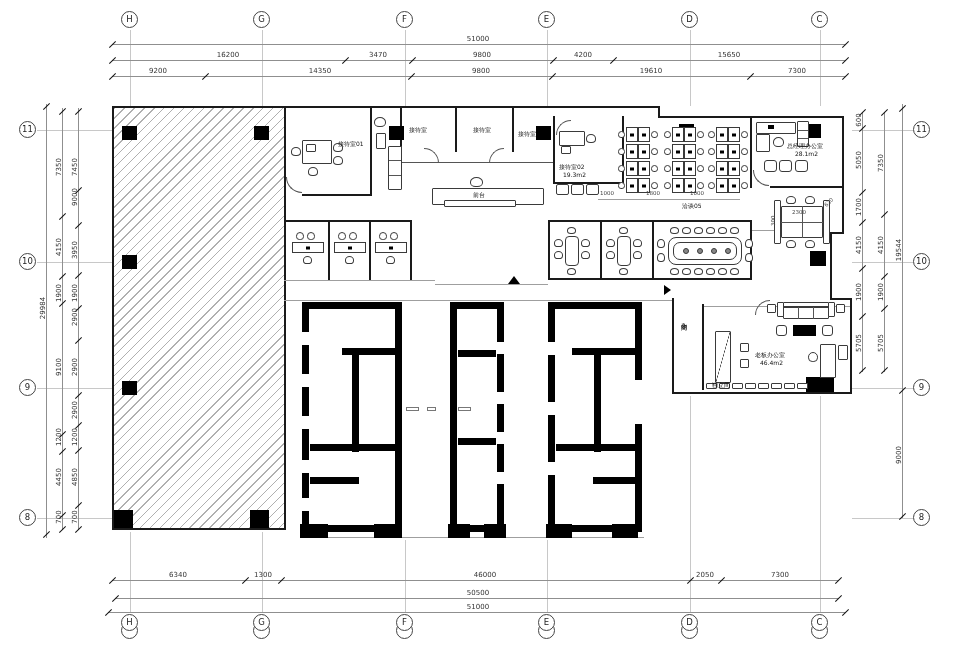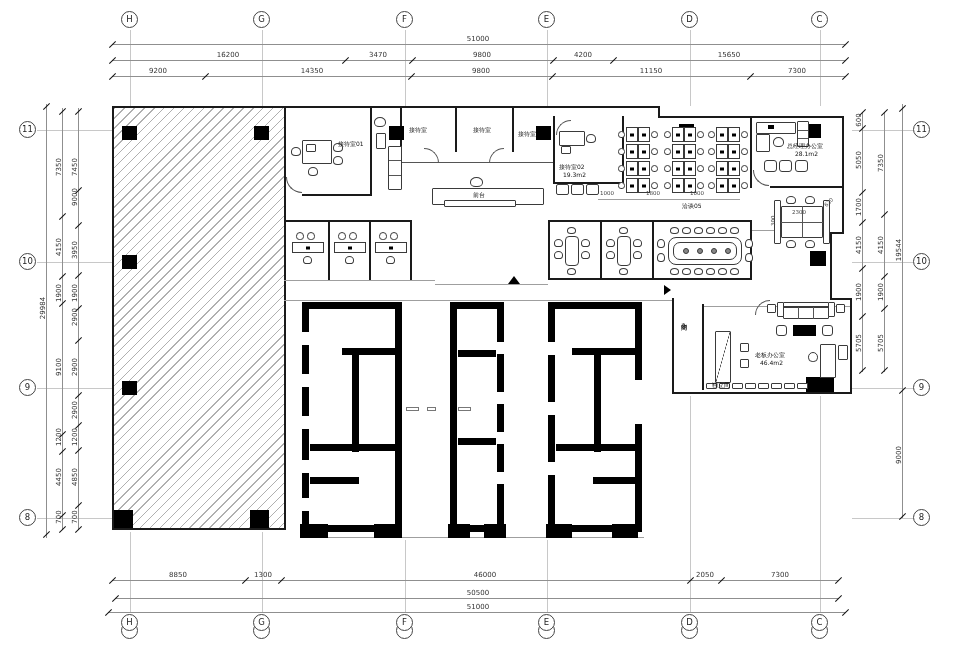--- a/index.html
+++ b/index.html
@@ -129,25 +129,25 @@
   <i class="tick" style="left:898px;top:390px"></i>
   <i class="tick" style="left:898px;top:516px"></i>
 
   <span class="hlab" style="left:478px;top:43px">51000</span>
   <span class="hlab" style="left:228px;top:59px">16200</span>
   <span class="hlab" style="left:378px;top:59px">3470</span>
   <span class="hlab" style="left:482px;top:59px">9800</span>
   <span class="hlab" style="left:583px;top:59px">4200</span>
   <span class="hlab" style="left:729px;top:59px">15650</span>
   <span class="hlab" style="left:158px;top:75px">9200</span>
-  <span class="hlab" style="left:312px;top:75px">14350</span>
+  <span class="hlab" style="left:320px;top:75px">14350</span>
   <span class="hlab" style="left:481px;top:75px">9800</span>
-  <span class="hlab" style="left:651px;top:75px">11150</span>
+  <span class="hlab" style="left:651px;top:75px">19610</span>
   <span class="hlab" style="left:797px;top:75px">7300</span>
-  <span class="hlab" style="left:178px;top:579px">8850</span>
+  <span class="hlab" style="left:178px;top:579px">6340</span>
   <span class="hlab" style="left:263px;top:579px">1300</span>
   <span class="hlab" style="left:485px;top:579px">46000</span>
   <span class="hlab" style="left:705px;top:579px">2050</span>
   <span class="hlab" style="left:780px;top:579px">7300</span>
   <span class="hlab" style="left:478px;top:597px">50500</span>
   <span class="hlab" style="left:478px;top:611px">51000</span>
   <span class="vlab" style="left:43px;top:308px">29984</span>
   <span class="vlab" style="left:59px;top:167px">7350</span>
   <span class="vlab" style="left:59px;top:247px">4150</span>
   <span class="vlab" style="left:59px;top:293px">1900</span>

